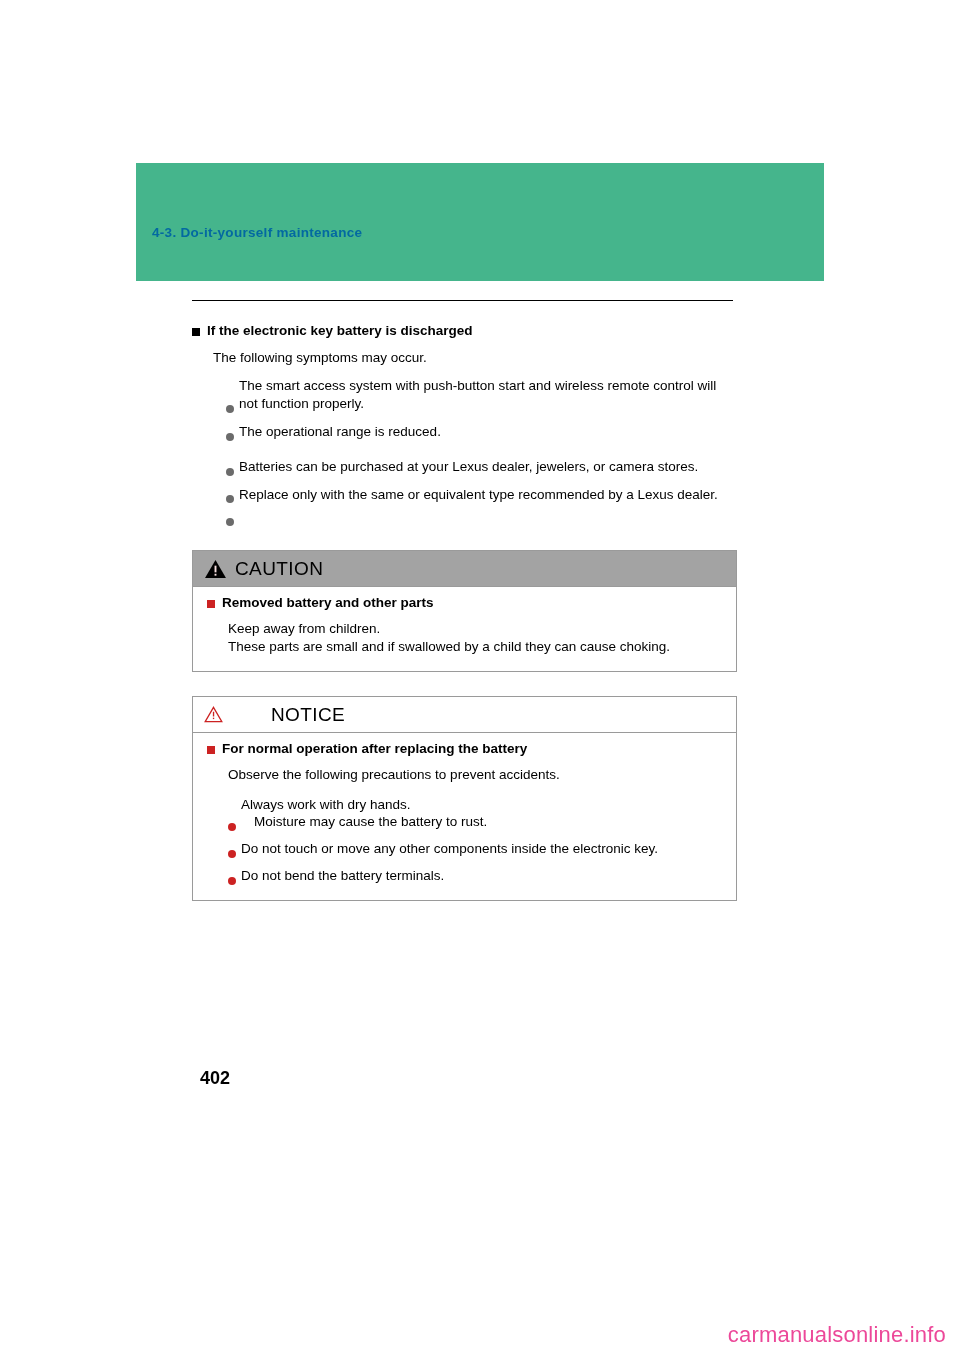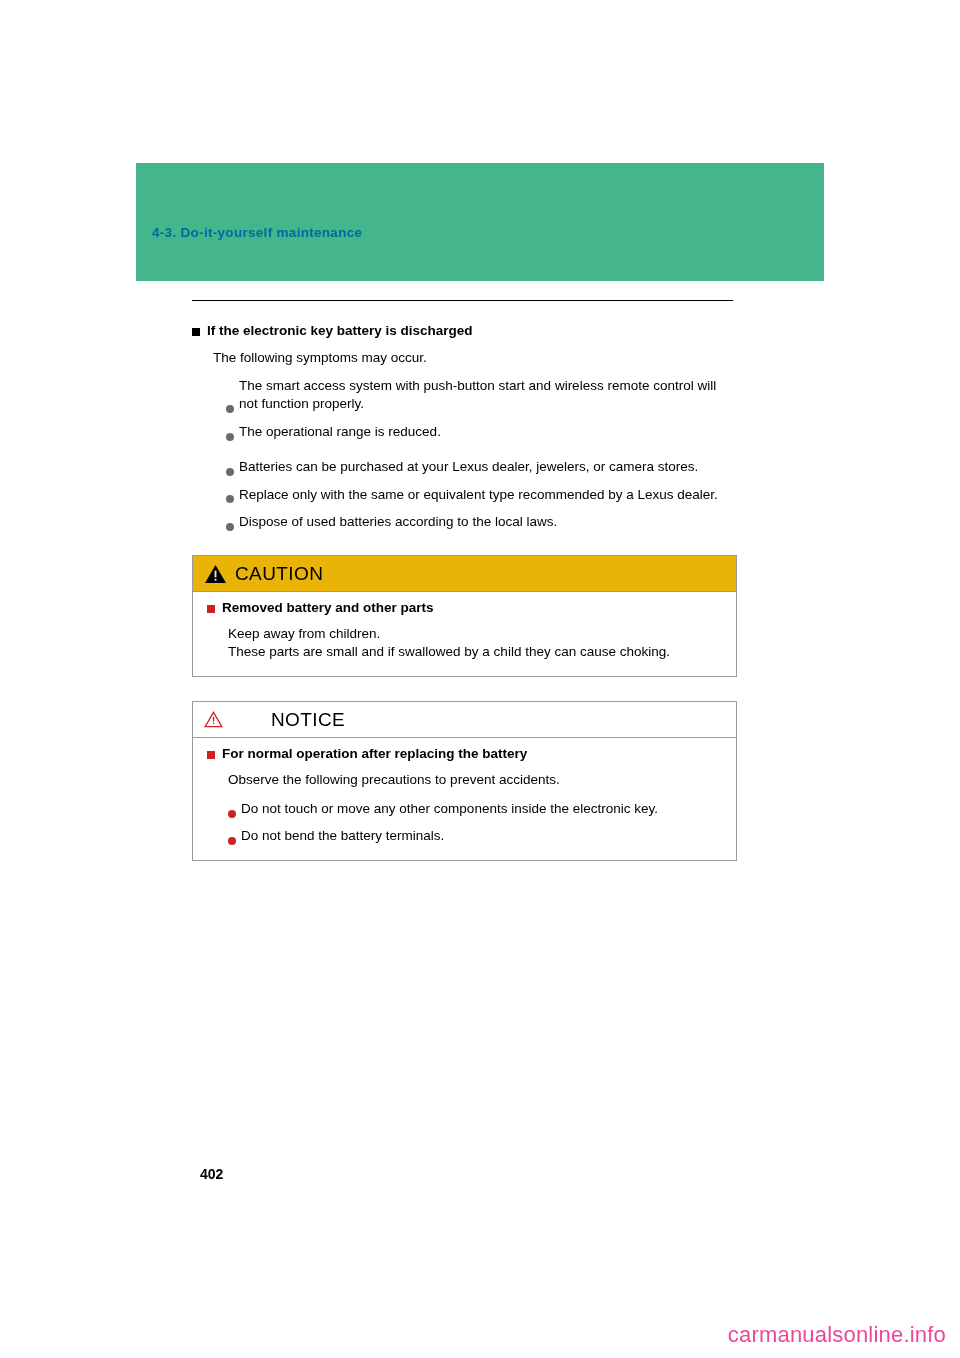--- a/index.html
+++ b/index.html
@@ -102,21 +102,21 @@
     border: 1px solid #9a9a9a;
     margin-top: 24px;
     background: #ffffff;
   }
   .box-head {
     display: flex;
     align-items: center;
     padding: 7px 11px 6px 11px;
   }
   .caution .box-head {
-    background: #eab308;
+    background: #a3a3a3;
     border-bottom: 1px solid #9a9a9a;
   }
   .notice .box-head {
     background: #ffffff;
     border-bottom: 1px solid #9a9a9a;
     gap: 40px;
   }
   .box-head .label {
     font-size: 19px;
     letter-spacing: 0.4px;
@@ -158,22 +158,22 @@
   }
   .indent-line {
     display: block;
     margin-left: 13px;
   }
 
   
   .page-number {
     position: absolute;
     left: 200px;
-    top: 1166px;
-    font-size: 14px;
+    top: 1068px;
+    font-size: 18px;
     font-weight: bold;
   }
   .watermark {
     position: absolute;
     right: 14px;
     bottom: 10px;
     font-size: 22px;
     color: #ec4899;
     letter-spacing: 0.2px;
     font-family: "Liberation Sans", sans-serif;
@@ -211,21 +211,20 @@
   <div class="rb-item">
     <span class="rb-bullet"></span>
     <span class="txt">Batteries can be purchased at your Lexus dealer, jewelers, or camera stores.</span>
   </div>
   <div class="rb-item">
     <span class="rb-bullet"></span>
     <span class="txt">Replace only with the same or equivalent type recommended by a Lexus dealer.</span>
   </div>
   <div class="rb-item">
     <span class="rb-bullet"></span>
-    <span class="txt">Dispose of used batteries according to the local laws.</span>
   </div>
 
   <div class="box caution">
     <div class="box-head">
       <svg class="warn-tri" viewBox="0 0 24 21">
         <polygon points="12,1 23,20 1,20" fill="#000000"></polygon>
         <rect x="11" y="7" width="2" height="7" fill="#f5dede"></rect>
         <rect x="11" y="15.5" width="2" height="2" fill="#f5dede"></rect>
       </svg>
       <span class="label">CAUTION</span>
@@ -251,20 +250,27 @@
     </div>
     <div class="box-body">
       <div class="sq-head">
         <span class="sq-bullet"></span>
         <span class="txt">For normal operation after replacing the battery</span>
       </div>
       <p class="box-text" style="margin-bottom:12px;">Observe the following precautions to prevent accidents.</p>
 
       <div class="rb-item">
         <span class="rb-bullet"></span>
+        <span class="txt">
+          <span>Always work with dry hands.</span>
+          <span class="indent-line">Moisture may cause the battery to rust.</span>
+        </span>
+      </div>
+      <div class="rb-item">
+        <span class="rb-bullet"></span>
         <span class="txt">Do not touch or move any other components inside the electronic key.</span>
       </div>
       <div class="rb-item" style="margin-bottom:0;">
         <span class="rb-bullet"></span>
         <span class="txt">Do not bend the battery terminals.</span>
       </div>
     </div>
   </div>
 
 </div>

